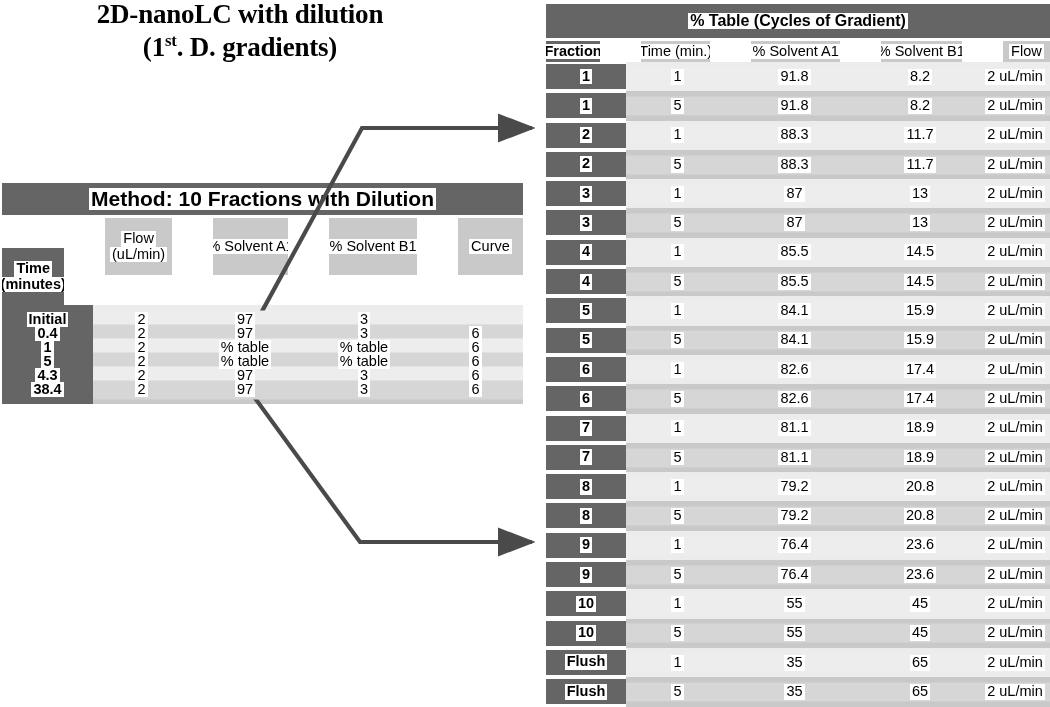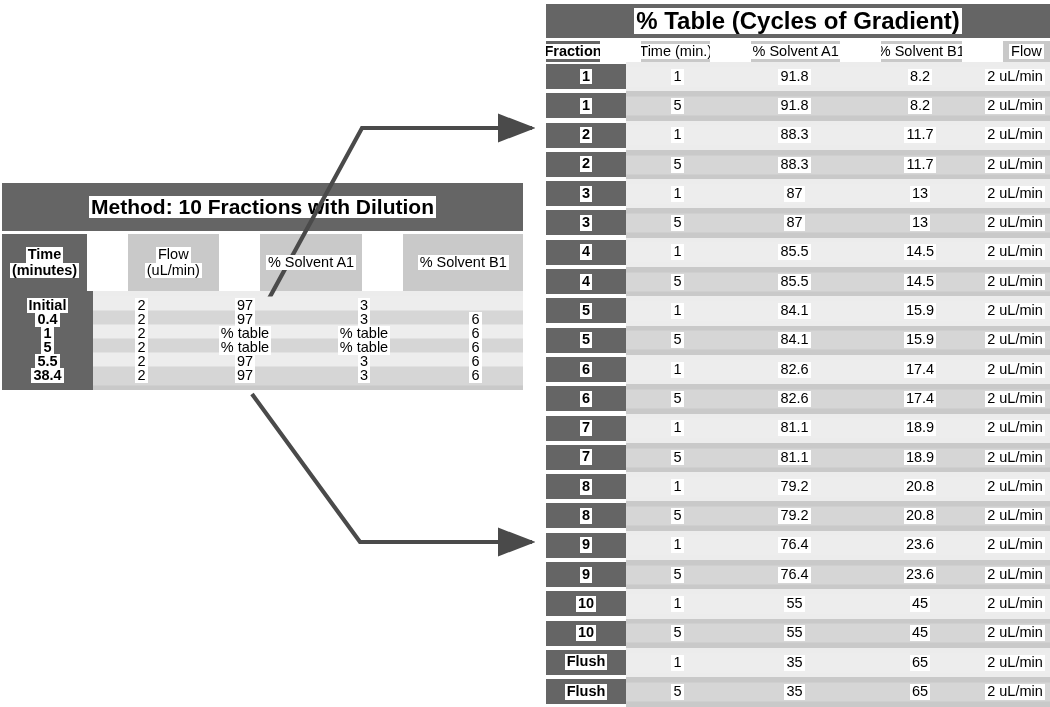--- a/index.html
+++ b/index.html
@@ -63,35 +63,35 @@
     color:#000;
     font-weight:bold;
     background:#ffffff;
   }
   .cell.shade-a{background:#ececec;}
   .cell.shade-b{background:#c9c9c9;}
   .cell.head-a{background:#c9c9c9;margin-left:41px;}
 
   
   #left-table{left:2px;top:183px;width:521px;}
-  #left-table .tbl-title{height:48px;font-size:21px;}
+  #left-table .tbl-title{height:32px;font-size:21px;}
   #left-table .hdr .cell{height:57px;font-size:14.5px;flex-direction:column;justify-content:center;}
   #left-table .hdr .cell .txt{background:#fff;}
-  #left-table .hdr .cell.key{background:#656565;}
+  #left-table .hdr .cell.key{background:#656565;margin-top:30px;}
   #left-table .body .row{height:14px;}
   #left-table .body .cell{height:29px;font-size:14.5px;}
   #left-table .c0{width:91px;}
   #left-table .c1{width:97px;}
   #left-table .c2{width:110px;}
   #left-table .c3{width:128px;}
   #left-table .c4{width:95px;}
 
   
   #right-table{left:546px;top:4px;width:504px;}
-  #right-table .tbl-title{height:34px;font-size:24px;}
+  #right-table .tbl-title{height:34px;font-size:16px;}
   #right-table .hdr .cell{height:21px;font-size:14.5px;}
   #right-table .body .row{height:29.3px;}
   #right-table .body .cell{height:29.3px;font-size:14.5px;}
   #right-table .k0{width:80px;}
   #right-table .k1{width:103px;}
   #right-table .k2{width:131px;}
   #right-table .k3{width:120px;}
   #right-table .k4{width:70px;}
   #right-table .body .cell.key{height:25px;margin-top:2px;margin-bottom:2.3px;}
 
@@ -105,20 +105,22 @@
 
   
   #arrows{position:absolute;left:0;top:0;width:1050px;height:707px;pointer-events:none;}
 </style>
 </head>
 <body>
 
 <div class="stage">
 
   <div id="slide-title">
+    <span>2D-nanoLC with dilution</span>
+    <span class="l2"><span>(1</span><sup>st</sup><span>. D. gradients)</span></span>
   </div>
 
   <div class="tbl" id="left-table">
     <div class="tbl-title">
       <span>Method: 10 Fractions with Dilution</span>
     </div>
     <div style="height:3px;background:#fff;"></div>
     <div class="row hdr">
       <div class="cell key c0">
         <span class="txt">Time</span>
@@ -127,20 +129,23 @@
       <div class="cell head-a c1">
         <span class="txt">Flow</span>
         <span class="txt">(uL/min)</span>
       </div>
       <div class="cell head-a c2">
         <span class="txt">% Solvent A1</span>
       </div>
       <div class="cell head-a c3">
         <span class="txt">% Solvent B1</span>
       </div>
+      <div class="cell head-a c4">
+        <span class="txt">Curve</span>
+      </div>
     </div>
     <div class="body" id="left-body">
         <div class="row">
           <div class="cell c0 key">
             <span class="txt">Initial</span>
           </div>
           <div class="cell c1 shade-a">
             <div class="bar a"></div>
             <span class="txt">2</span>
           </div>
@@ -215,21 +220,21 @@
             <div class="bar b"></div>
             <span class="txt">% table</span>
           </div>
           <div class="cell c4 shade-b">
             <div class="bar b"></div>
             <span class="txt">6</span>
           </div>
         </div>
         <div class="row">
           <div class="cell c0 key">
-            <span class="txt">5.5</span>
+            <span class="txt">4.3</span>
           </div>
           <div class="cell c1 shade-a">
             <div class="bar a"></div>
             <span class="txt">2</span>
           </div>
           <div class="cell c2 shade-a">
             <div class="bar a"></div>
             <span class="txt">97</span>
           </div>
           <div class="cell c3 shade-a">

